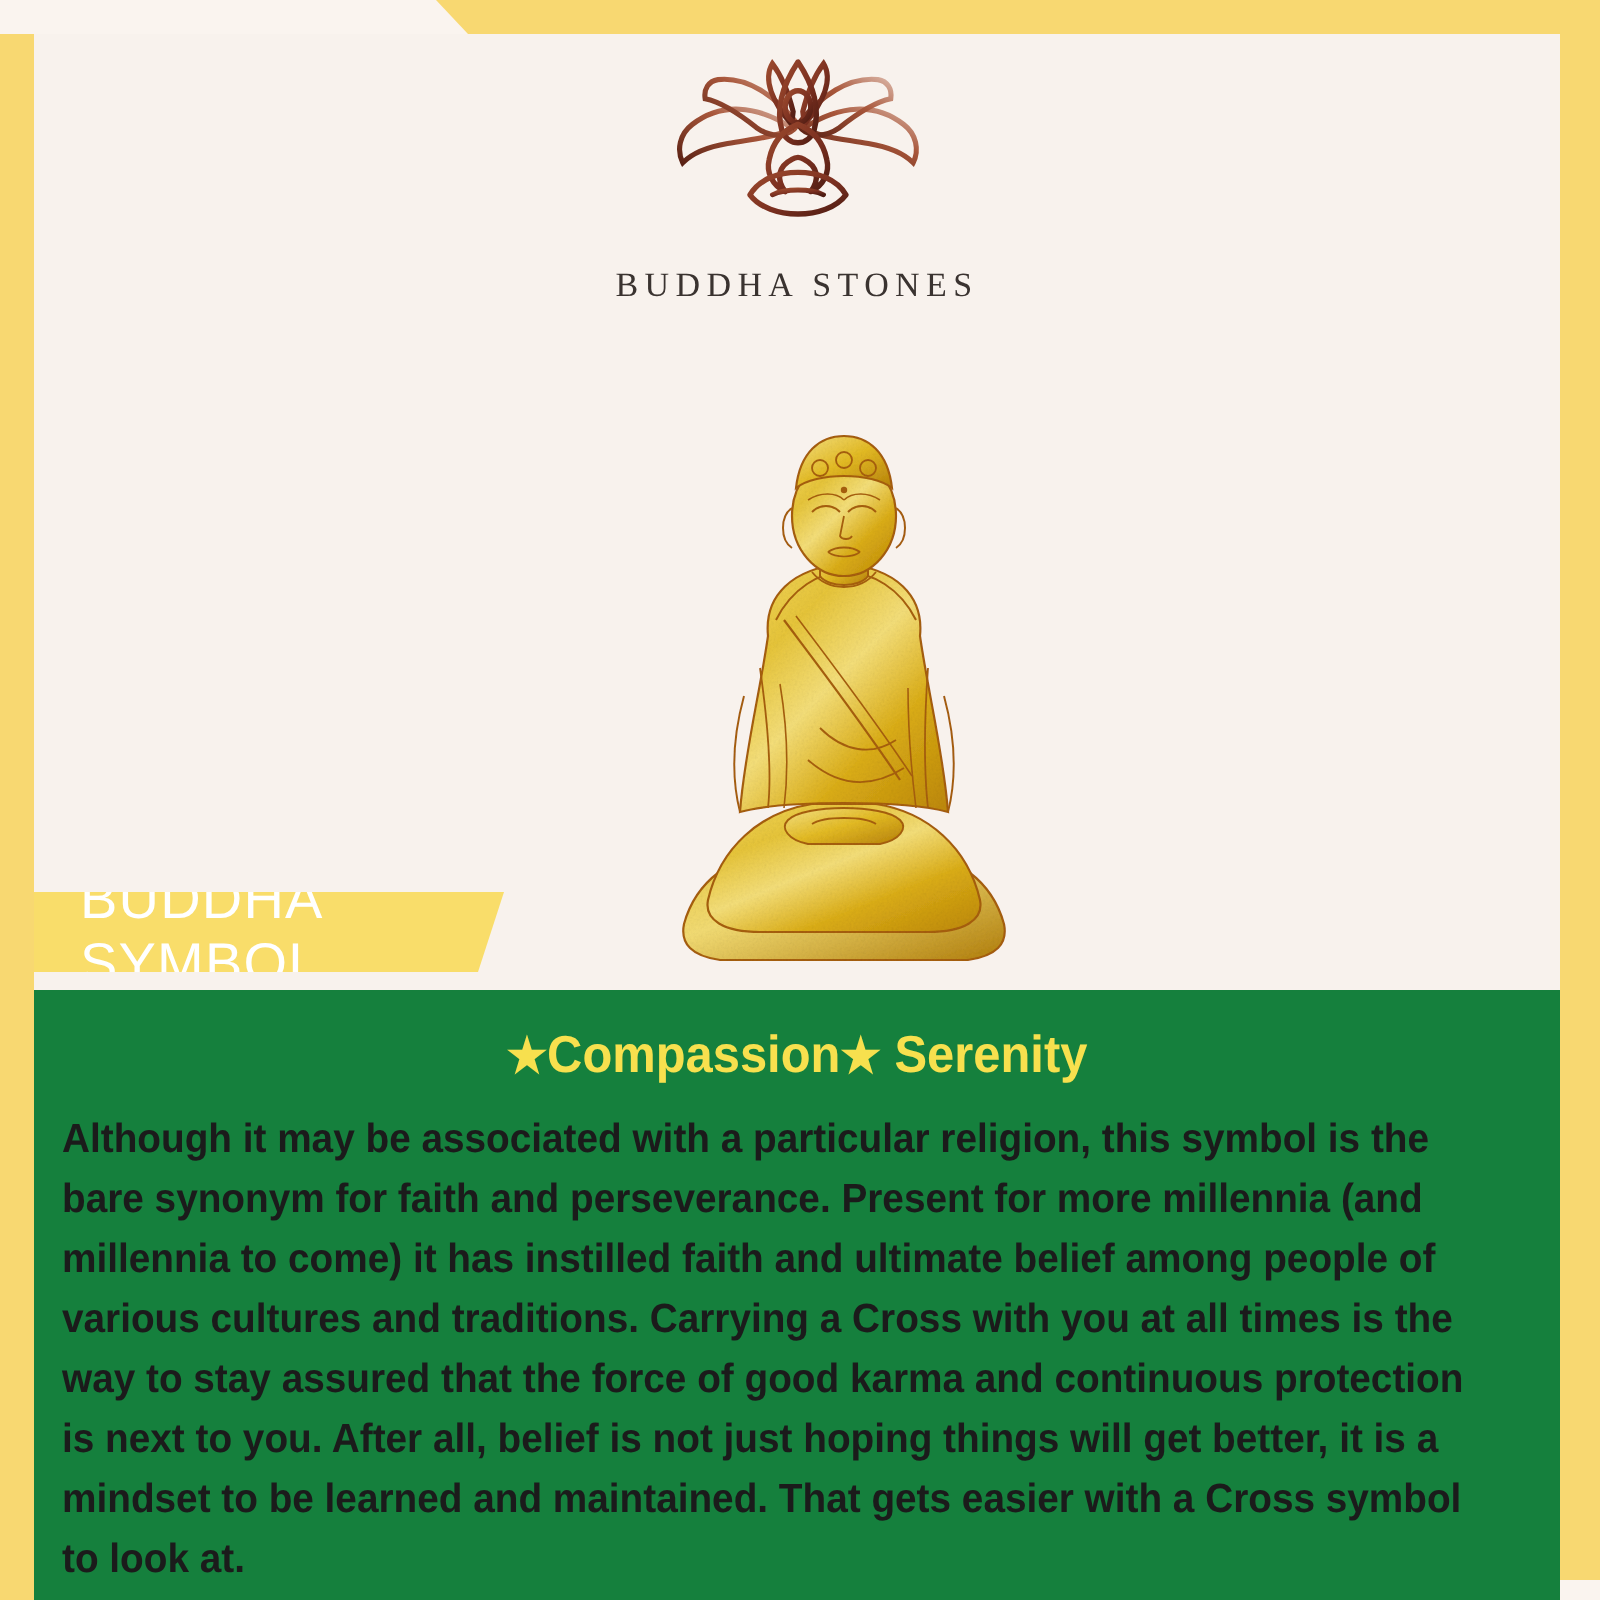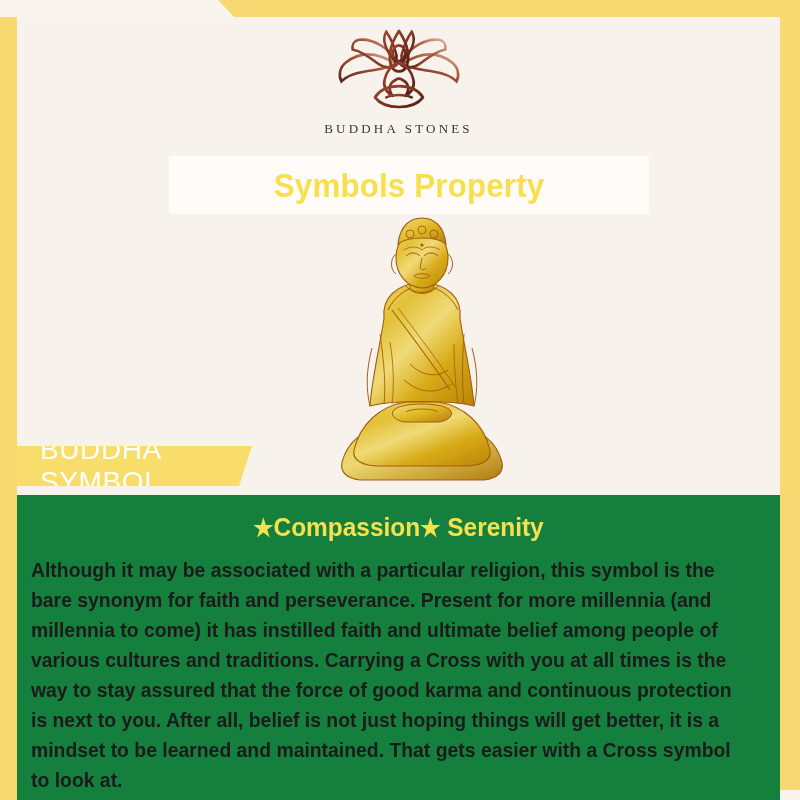--- a/index.html
+++ b/index.html
@@ -53,23 +53,23 @@
   
   .logo-wrap {
     position:absolute;
     left:0; top:10px;
     width:763px;
     display:flex; flex-direction:column;
     align-items:center;
   }
   .logo-mark { width:160px; height:86px; display:block; }
   .logo-word {
-    margin-top:8px;
+    margin-top:20px;
     font-family:"Liberation Serif", serif;
-    font-size:13px;
+    font-size:17px;
     letter-spacing:3.2px;
     color:#3a3330;
     font-weight:400;
   }
 
   
   .title-band {
     position:absolute;
     left:152px; top:139px;
     width:480px; height:58px;
@@ -187,23 +187,20 @@
                    C116 56 110 48 100 44 Z" fill="none" stroke="url(#gb)" stroke-width="3.4" stroke-linejoin="round"></path>
 
           <path d="M70 88 C76 78 88 74 100 74 C112 74 124 78 130 88
                    C124 96 112 100 100 100 C88 100 76 96 70 88 Z" fill="none" stroke="url(#gb)" stroke-width="3.4" stroke-linejoin="round"></path>
           <path d="M84 88 C92 84 108 84 116 88" fill="none" stroke="url(#gb)" stroke-width="3" stroke-linecap="round"></path>
         </svg>
       </span>
       <span class="logo-word">BUDDHA STONES</span>
     </div>
 
-    <div class="title-band">
-      <span class="txt">Symbols Property</span>
-    </div>
 
     <div class="buddha-holder">
       <svg viewBox="0 0 180 292" xmlns="http://www.w3.org/2000/svg">
         <defs>
           <linearGradient id="gold" x1="0.1" y1="0" x2="0.95" y2="1">
             <stop offset="0%" stop-color="#f2d65b"></stop>
             <stop offset="22%" stop-color="#e8c63a"></stop>
             <stop offset="45%" stop-color="#f6e07a"></stop>
             <stop offset="70%" stop-color="#dcae16"></stop>
             <stop offset="100%" stop-color="#c08b0c"></stop>

